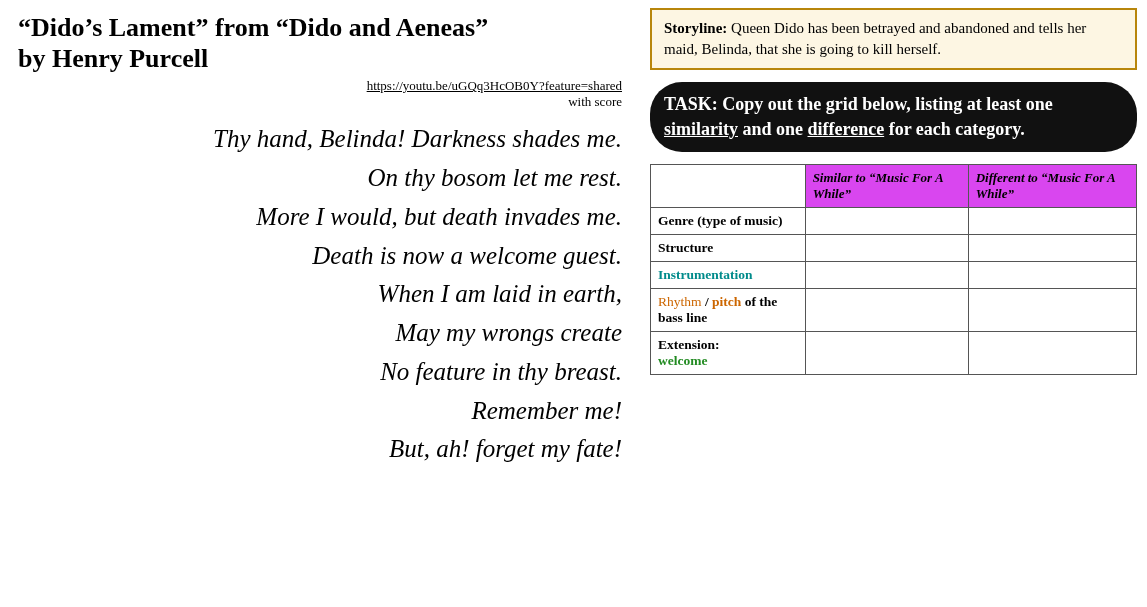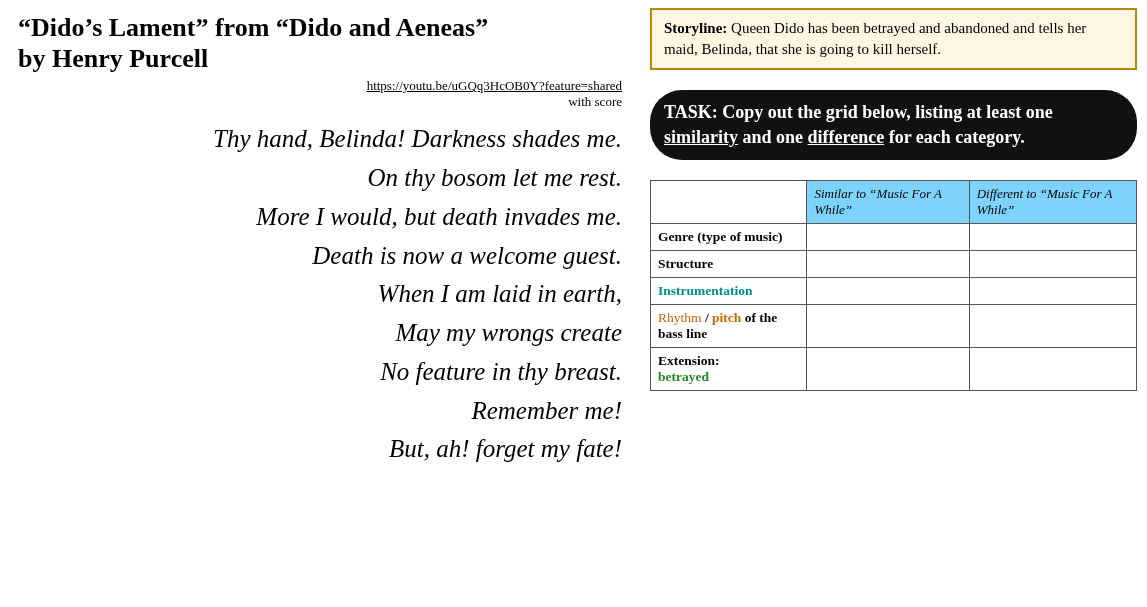--- a/index.html
+++ b/index.html
@@ -62,21 +62,21 @@
       font-size: 25px;
       line-height: 1.55;
       text-align: right;
     }
 
     .right-panel {
       flex: 1;
       padding: 8px 10px;
       display: flex;
       flex-direction: column;
-      gap: 20px;
+      gap: 12px;
     }
 
     .storyline-box {
       border: 2px solid #b8860b;
       background: #fdf6e3;
       padding: 8px 12px;
       font-size: 15px;
       line-height: 1.4;
     }
 
@@ -102,23 +102,23 @@
     }
 
     .grid-table td, .grid-table th {
       border: 1.5px solid #555;
       padding: 5px 7px;
       vertical-align: top;
     }
 
     .grid-table .header-cell {
       font-style: italic;
-      font-weight: normal;
+      font-weight: bold;
       font-size: 13px;
-      background: #7dd3fc;
+      background: #d946ef;
     }
 
     .grid-table .row-label {
       font-weight: bold;
       background: #fff;
       font-size: 13.5px;
     }
 
     .col-empty {
       background: #fff;
@@ -208,19 +208,19 @@
           <td class="row-label"><span class="color-teal" style="font-weight: bold;">Instrumentation</span></td>
           <td></td>
           <td></td>
         </tr>
         <tr>
           <td class="row-label"><span class="color-orange" style="font-weight: normal;">Rhythm</span> / <span class="color-orange" style="font-weight: bold;">pitch</span> of the bass line</td>
           <td></td>
           <td></td>
         </tr>
         <tr>
-          <td class="row-label"><span style="font-weight: bold;">Extension: </span><br><span class="color-green" style="font-weight: bold;">betrayed</span></td>
+          <td class="row-label"><span style="font-weight: bold;">Extension: </span><br><span class="color-green" style="font-weight: bold;">welcome</span></td>
           <td></td>
           <td></td>
         </tr>
       </tbody>
   </table>
 </div>
 
 </body></html>

